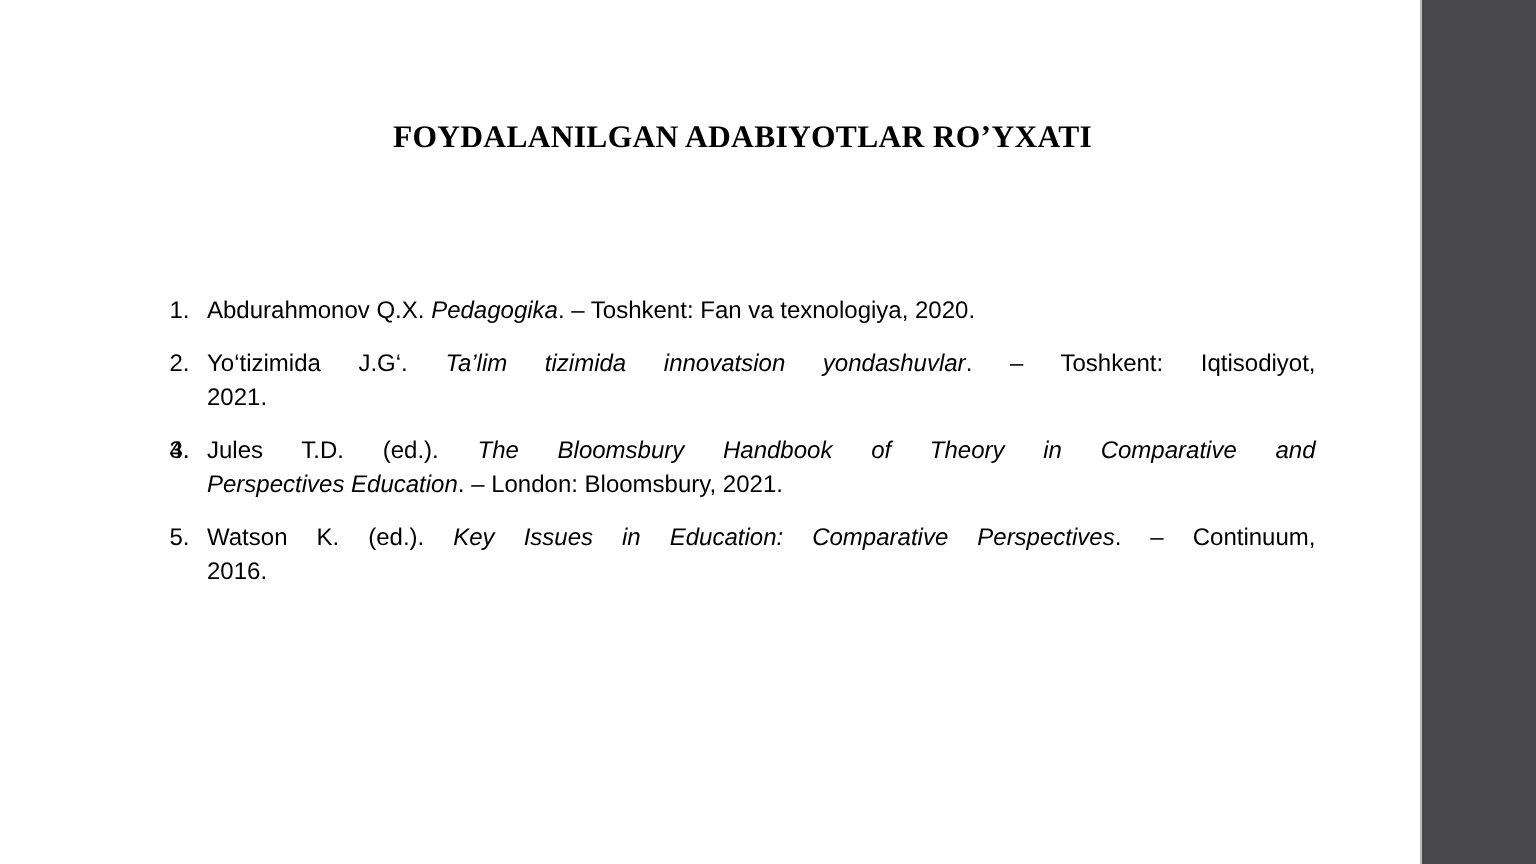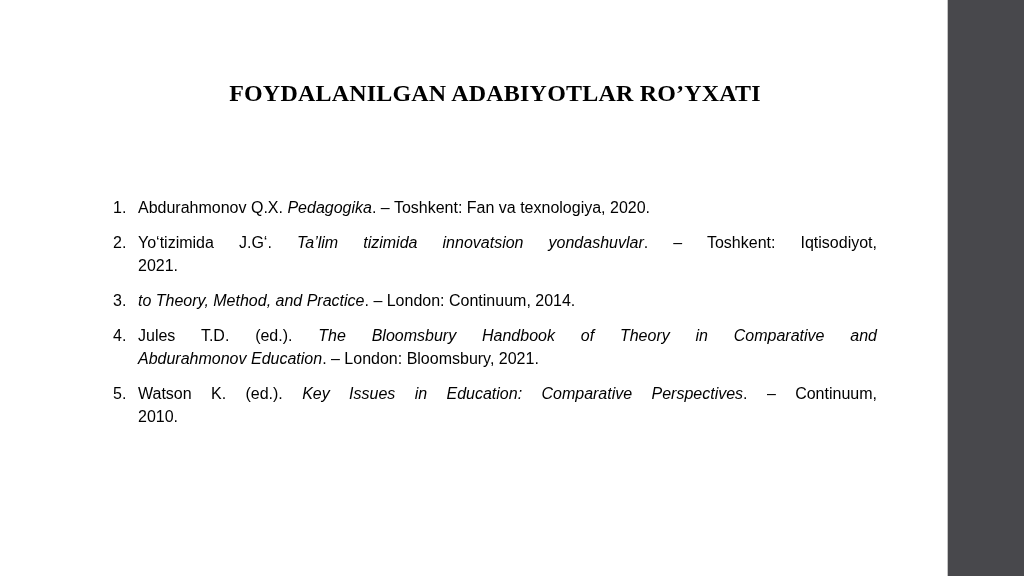--- a/index.html
+++ b/index.html
@@ -23,21 +23,21 @@
     border-left: 1px solid #c4c4c4;
   }
   .title {
     position: absolute;
     left: 113px; top: 80px;
     width: 764px;
     margin: 0;
     text-align: center;
     font-family: "Liberation Serif", serif;
     font-weight: bold;
-    font-size: 24px;
+    font-size: 21px;
     line-height: 1.1;
     letter-spacing: 0.2px;
     color: #000000;
   }
   .refs {
     position: absolute;
     left: 113px; top: 196px;
     width: 764px;
     margin: 0; padding: 0;
     list-style: none;
@@ -72,27 +72,26 @@
         <span class="ref-num">1.</span>
         <div class="ref-line"><span class="seg">Abdurahmonov Q.X. </span><span class="seg italic">Pedagogika</span><span class="seg">. – Toshkent: Fan va texnologiya, 2020.</span></div>
       </li>
       <li class="ref-item">
         <span class="ref-num">2.</span>
         <div class="ref-line just"><span class="seg">Yo‘tizimida J.G‘. </span><span class="seg italic">Ta’lim tizimida innovatsion yondashuvlar</span><span class="seg">. – Toshkent: Iqtisodiyot,</span></div>
         <div class="ref-line"><span class="seg">2021.</span></div>
       </li>
       <li class="ref-item">
         <span class="ref-num">3.</span>
-        <div class="ref-line"><span class="seg italic">to Theory, Method, and Practice</span><span class="seg">. – London: Continuum, 2014.</span></div>
       </li>
       <li class="ref-item">
         <span class="ref-num">4.</span>
         <div class="ref-line just"><span class="seg">Jules T.D. (ed.). </span><span class="seg italic">The Bloomsbury Handbook of Theory in Comparative and</span></div>
-        <div class="ref-line"><span class="seg italic">Abdurahmonov Education</span><span class="seg">. – London: Bloomsbury, 2021.</span></div>
+        <div class="ref-line"><span class="seg italic">Perspectives Education</span><span class="seg">. – London: Bloomsbury, 2021.</span></div>
       </li>
       <li class="ref-item">
         <span class="ref-num">5.</span>
         <div class="ref-line just"><span class="seg">Watson K. (ed.). </span><span class="seg italic">Key Issues in Education: Comparative Perspectives</span><span class="seg">. – Continuum,</span></div>
-        <div class="ref-line"><span class="seg">2010.</span></div>
+        <div class="ref-line"><span class="seg">2016.</span></div>
       </li>
     </ol>
   <div class="accent-bar" style="background-color: rgb(72, 72, 76);"></div>
 </div>
 
 </body></html>

